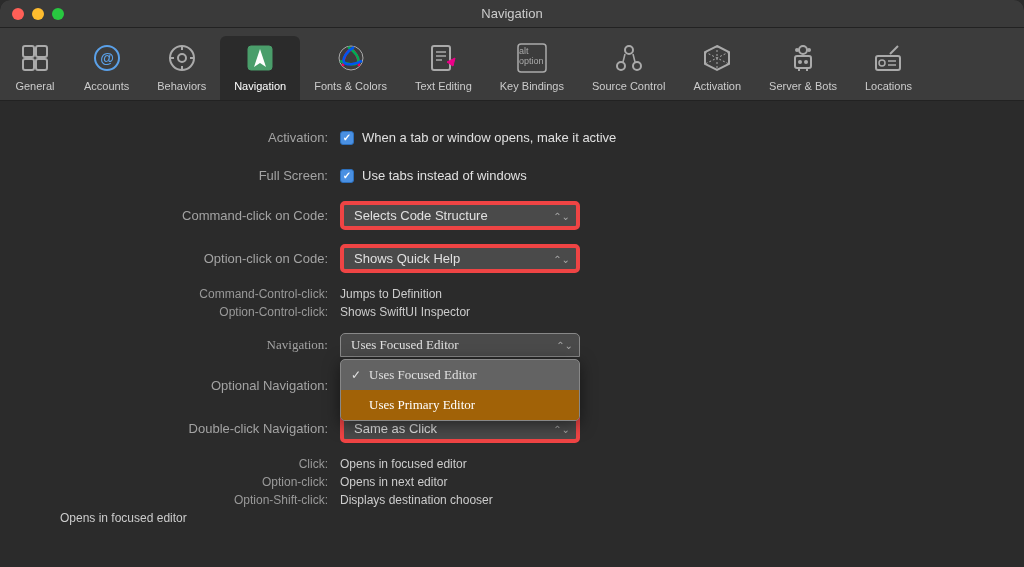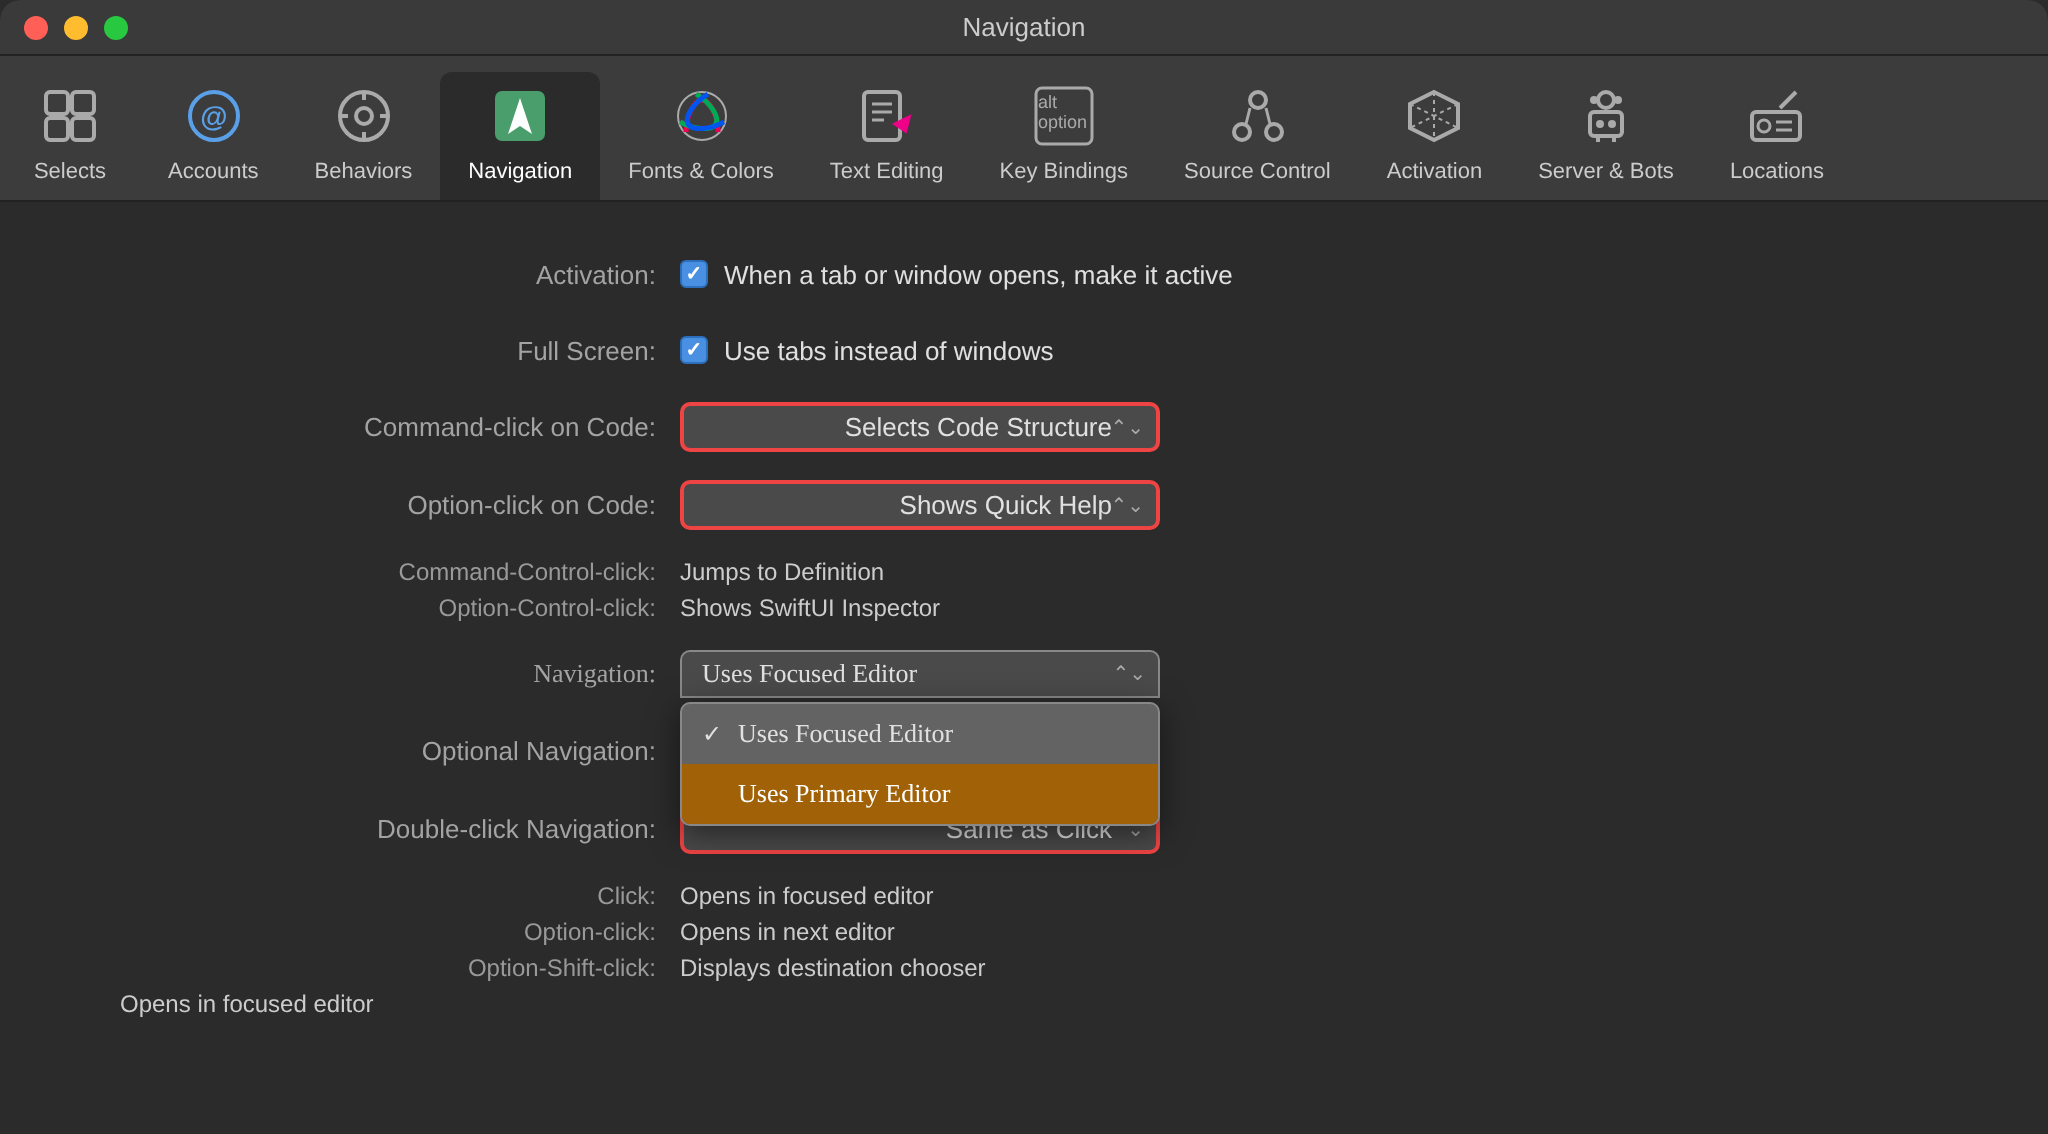--- a/index.html
+++ b/index.html
@@ -104,21 +104,21 @@
       font-size: 13px;
       min-width: 280px;
       padding-right: 12px;
       flex-shrink: 0;
     }
 
     .setting-value {
       color: #e0e0e0;
       font-size: 13px;
       display: flex;
-      align-items: center;
+      align-items: flex-end;
       gap: 8px;
     }
     .checkbox {
       width: 14px;
       height: 14px;
       background: #4a90e2;
       border: 1px solid #2c6fbc;
       border-radius: 3px;
       display: flex;
       align-items: center;
@@ -130,29 +130,29 @@
     .checkbox::after {
       content: '✓';
       color: white;
       font-size: 10px;
       font-weight: bold;
     }
 
     
     .dropdown {
       background: #4a4a4a;
-      border: 2px solid #ef4444;
+      border: 4px solid #ef4444;
       border-radius: 5px;
       padding: 3px 22px 3px 10px;
       color: #e0e0e0;
       font-size: 13px;
       min-width: 240px;
       display: flex;
       align-items: center;
-      justify-content: flex-end;
+      justify-content: flex-start;
       cursor: pointer;
       position: relative;
     }
     .dropdown-arrow {
       color: #aaa;
       font-size: 10px;
       position: absolute;
       right: 6px;
       top: 50%;
       transform: translateY(-50%);
@@ -245,21 +245,21 @@
 
   <div class="toolbar-item">
     <div class="toolbar-icon">
       <svg width="32" height="32" viewBox="0 0 32 32" fill="none">
         <rect x="4" y="4" width="11" height="11" rx="2" stroke="#aaa" stroke-width="2" fill="none"></rect>
         <rect x="17" y="4" width="11" height="11" rx="2" stroke="#aaa" stroke-width="2" fill="none"></rect>
         <rect x="4" y="17" width="11" height="11" rx="2" stroke="#aaa" stroke-width="2" fill="none"></rect>
         <rect x="17" y="17" width="11" height="11" rx="2" stroke="#aaa" stroke-width="2" fill="none"></rect>
       </svg>
     </div>
-    <span class="toolbar-label">Selects</span>
+    <span class="toolbar-label">General</span>
   </div>
 
   <div class="toolbar-item">
     <div class="toolbar-icon">
       <svg width="32" height="32" viewBox="0 0 32 32" fill="none">
         <circle cx="16" cy="16" r="12" stroke="#5aa0e8" stroke-width="2" fill="none"></circle>
         <text x="16" y="21" text-anchor="middle" font-size="14" fill="#5aa0e8" font-weight="bold">@</text>
       </svg>
     </div>
     <span class="toolbar-label">Accounts</span>

